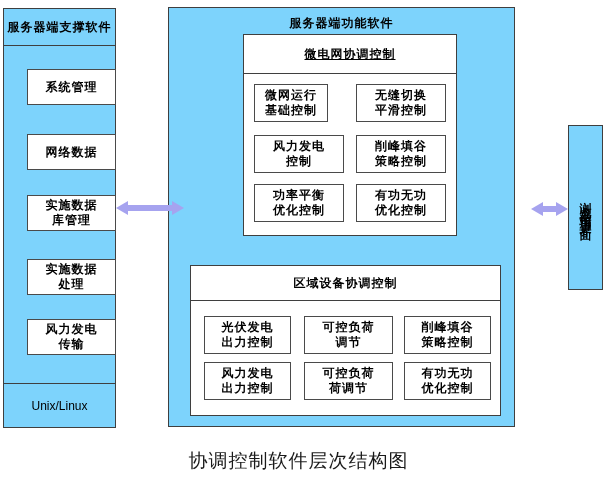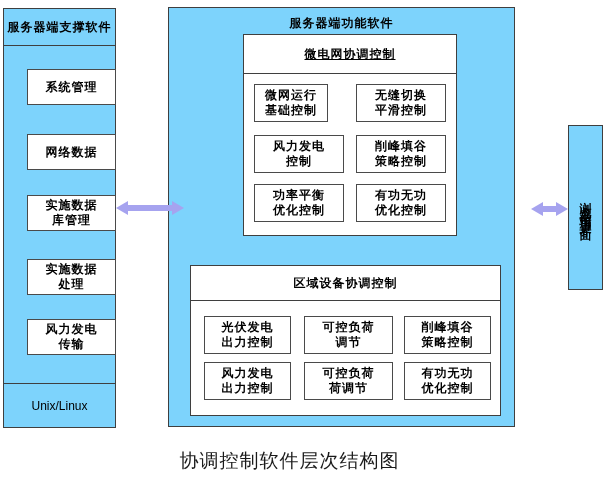--- a/index.html
+++ b/index.html
@@ -49,21 +49,21 @@
   }
   
   .arrow { position:absolute; height:14px; display:flex; align-items:center; }
   .arrow .head-l { width:0; height:0; border-top:7px solid transparent; border-bottom:7px solid transparent; border-right:12px solid #a6a3ef; }
   .arrow .head-r { width:0; height:0; border-top:7px solid transparent; border-bottom:7px solid transparent; border-left:12px solid #a6a3ef; }
   .arrow .shaft { flex:1; height:6px; background:#a6a3ef; }
   .arrow-left  { left:116px; top:201px; width:68px; }
   .arrow-right { left:531px; top:202px; width:37px; }
   
   .caption {
-    position:absolute; left:0; top:448px; width:579px; text-align:center;
+    position:absolute; left:9px; top:448px; width:579px; text-align:center;
     font-family:"Liberation Serif","DejaVu Serif",serif;
     font-size:19px; letter-spacing:1px; color:#1a1a1a;
   }
 </style>
 </head>
 <body>
 
 <div class="canvas">
 
   <div class="panel left-panel">

